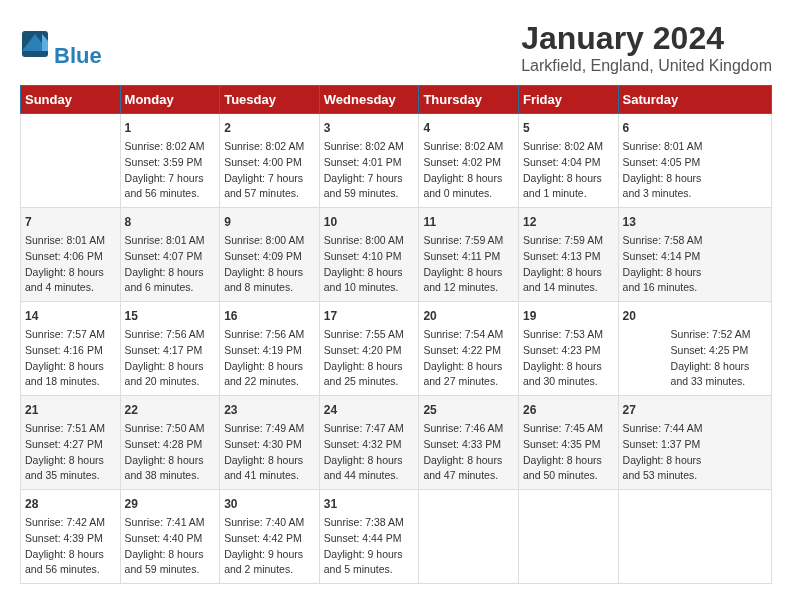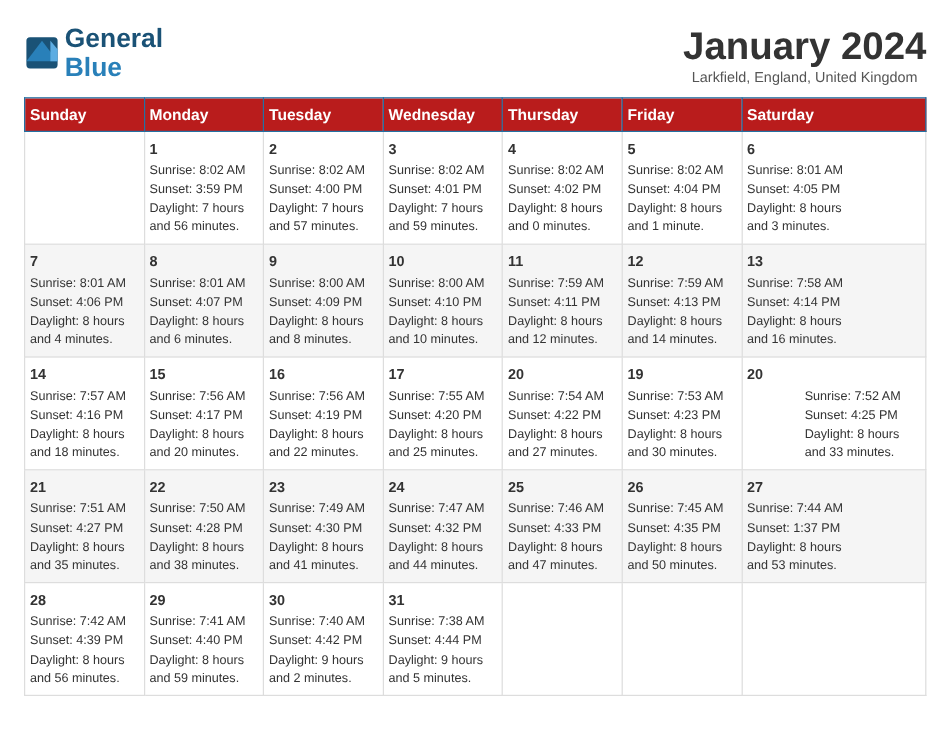--- a/index.html
+++ b/index.html
@@ -28,29 +28,29 @@
     }
     .logo-text span {
       color: #1a5276;
     }
     .logo-icon {
       width: 30px;
       height: 30px;
       margin-right: 4px;
     }
     .title-block {
-      text-align: center;
+      text-align: left;
     }
     .main-title {
       font-size: 32px;
       font-weight: bold;
       color: #333;
     }
     .subtitle {
-      font-size: 12px;
+      font-size: 16px;
       color: #555;
     }
     table {
       width: 100%;
       border-collapse: collapse;
       font-size: 11px;
     }
     thead tr {
       background-color: #b91c1c;
       color: #fff;
@@ -95,21 +95,21 @@
 <body>
 
 <div class="header-area">
   <div class="logo">
     <svg class="logo-icon" viewBox="0 0 30 30">
       <rect x="2" y="2" width="26" height="26" rx="3" fill="#1a5276"></rect>
       <polygon points="15,5 28,22 2,22" fill="#2980b9"></polygon>
       <polygon points="22,5 28,12 28,22 22,22" fill="#5dade2"></polygon>
     </svg>
     <div class="logo-text">
-      <span>General</span><br>
+      <br>
       <span style="color:#2980b9;">Blue</span>
     </div>
   </div>
   <div class="title-block">
     <div class="main-title">January 2024</div>
     <div class="subtitle">Larkfield, England, United Kingdom</div>
   </div>
 </div>
 
 <table>

